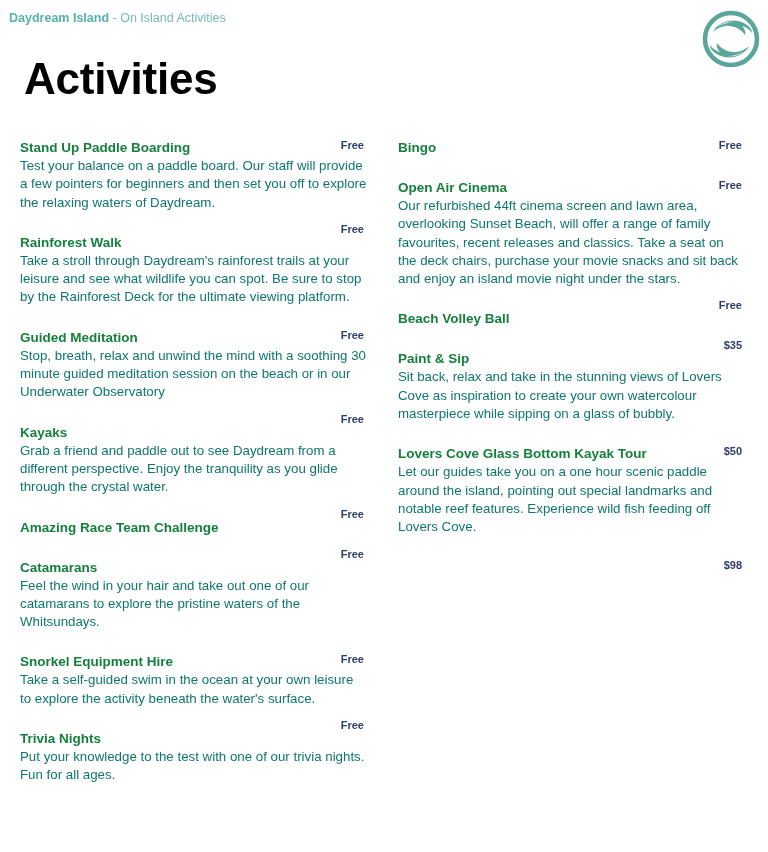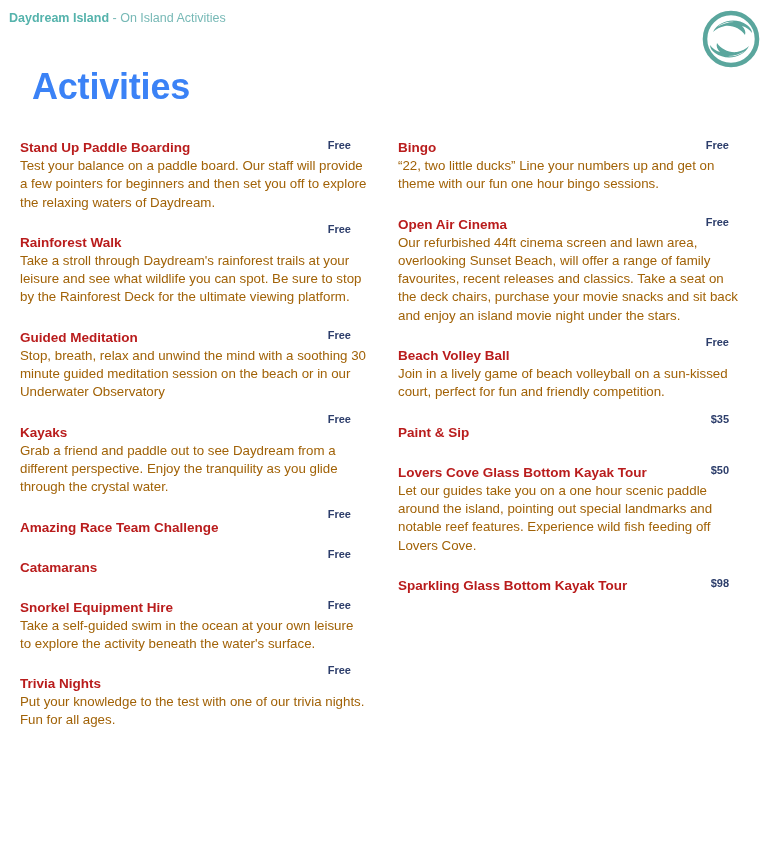--- a/index.html
+++ b/index.html
@@ -44,25 +44,25 @@
     width: 62px;
     height: 62px;
   }
   .logo svg { display: block; width: 62px; height: 62px; }
 
   
   .page-title {
     position: absolute;
     top: 57px;
     left: 24px;
-    margin: 8px;
-    font-size: 36px;
+    margin: 0;
+    font-size: 44px;
     line-height: 44px;
     font-weight: bold;
-    color: #3b82f6;
+    color: #000000;
     letter-spacing: -0.2px;
   }
 
   
   .columns {
     position: absolute;
     top: 138px;
     left: 0;
     width: 768px;
     display: flex;
@@ -85,44 +85,44 @@
   .activity-head {
     position: relative;
     min-height: 17px;
   }
   .activity-title {
     display: inline-block;
     margin: 0;
     font-size: 13.5px;
     line-height: 18px;
     font-weight: bold;
-    color: #b91c1c;
+    color: #15803d;
     max-width: 285px;
   }
   .activity-price {
     position: absolute;
-    right: 16px;
+    right: 3px;
     top: 1px;
     font-size: 11px;
     line-height: 13px;
     font-weight: bold;
     color: #2d3e6b;
     white-space: nowrap;
     text-align: center;
   }
   
   .activity.price-above .activity-price {
     top: -10px;
   }
 
   .activity-desc {
     margin: 0;
     font-size: 13.3px;
     line-height: 18.3px;
-    color: #a16207;
+    color: #0f766e;
   }
 </style>
 </head>
 <body>
 
 <div class="breadcrumb">
   <span class="crumb-brand">Daydream Island</span><span class="crumb-sep"> - </span><span class="crumb-current">On Island Activities</span>
 </div>
 
 <div class="logo">
@@ -158,47 +158,47 @@
       </div>
       <div class="activity price-above">
         <div class="activity-head"><h2 class="activity-title">Kayaks</h2><span class="activity-price">Free</span></div>
         <p class="activity-desc">Grab a friend and paddle out to see Daydream from a different perspective. Enjoy the tranquility as you glide through the crystal water.</p>
       </div>
       <div class="activity price-above">
         <div class="activity-head"><h2 class="activity-title">Amazing Race Team Challenge</h2><span class="activity-price">Free</span></div>
       </div>
       <div class="activity price-above">
         <div class="activity-head"><h2 class="activity-title">Catamarans</h2><span class="activity-price">Free</span></div>
+        <p class="activity-desc">Feel the wind in your hair and take out one of our catamarans to explore the pristine waters of the Whitsundays.</p>
       </div>
       <div class="activity">
         <div class="activity-head"><h2 class="activity-title">Snorkel Equipment Hire</h2><span class="activity-price">Free</span></div>
         <p class="activity-desc">Take a self-guided swim in the ocean at your own leisure to explore the activity beneath the water's surface.</p>
       </div>
       <div class="activity price-above">
         <div class="activity-head"><h2 class="activity-title">Trivia Nights</h2><span class="activity-price">Free</span></div>
         <p class="activity-desc">Put your knowledge to the test with one of our trivia nights. Fun for all ages.</p>
       </div>
     </div>
   <div class="column">
       <div class="activity">
         <div class="activity-head"><h2 class="activity-title">Bingo</h2><span class="activity-price">Free</span></div>
-        <p class="activity-desc">“22, two little ducks” Line your numbers up and get on theme with our fun one hour bingo sessions.</p>
       </div>
       <div class="activity">
         <div class="activity-head"><h2 class="activity-title">Open Air Cinema</h2><span class="activity-price">Free</span></div>
         <p class="activity-desc">Our refurbished 44ft cinema screen and lawn area, overlooking Sunset Beach, will offer a range of family favourites, recent releases and classics. Take a seat on the deck chairs, purchase your movie snacks and sit back and enjoy an island movie night under the stars.</p>
       </div>
       <div class="activity price-above">
         <div class="activity-head"><h2 class="activity-title">Beach Volley Ball</h2><span class="activity-price">Free</span></div>
-        <p class="activity-desc">Join in a lively game of beach volleyball on a sun-kissed court, perfect for fun and friendly competition.</p>
       </div>
       <div class="activity price-above">
         <div class="activity-head"><h2 class="activity-title">Paint &amp; Sip</h2><span class="activity-price">$35</span></div>
+        <p class="activity-desc">Sit back, relax and take in the stunning views of Lovers Cove as inspiration to create your own watercolour masterpiece while sipping on a glass of bubbly.</p>
       </div>
       <div class="activity">
         <div class="activity-head"><h2 class="activity-title">Lovers Cove Glass Bottom Kayak Tour</h2><span class="activity-price">$50</span></div>
         <p class="activity-desc">Let our guides take you on a one hour scenic paddle around the island, pointing out special landmarks and notable reef features. Experience wild fish feeding off Lovers Cove.</p>
       </div>
       <div class="activity">
-        <div class="activity-head"><h2 class="activity-title">Sparkling Glass Bottom Kayak Tour</h2><span class="activity-price">$98</span></div>
+        <div class="activity-head"><span class="activity-price">$98</span></div>
       </div>
     </div>
 </div>
 
 </body></html>

